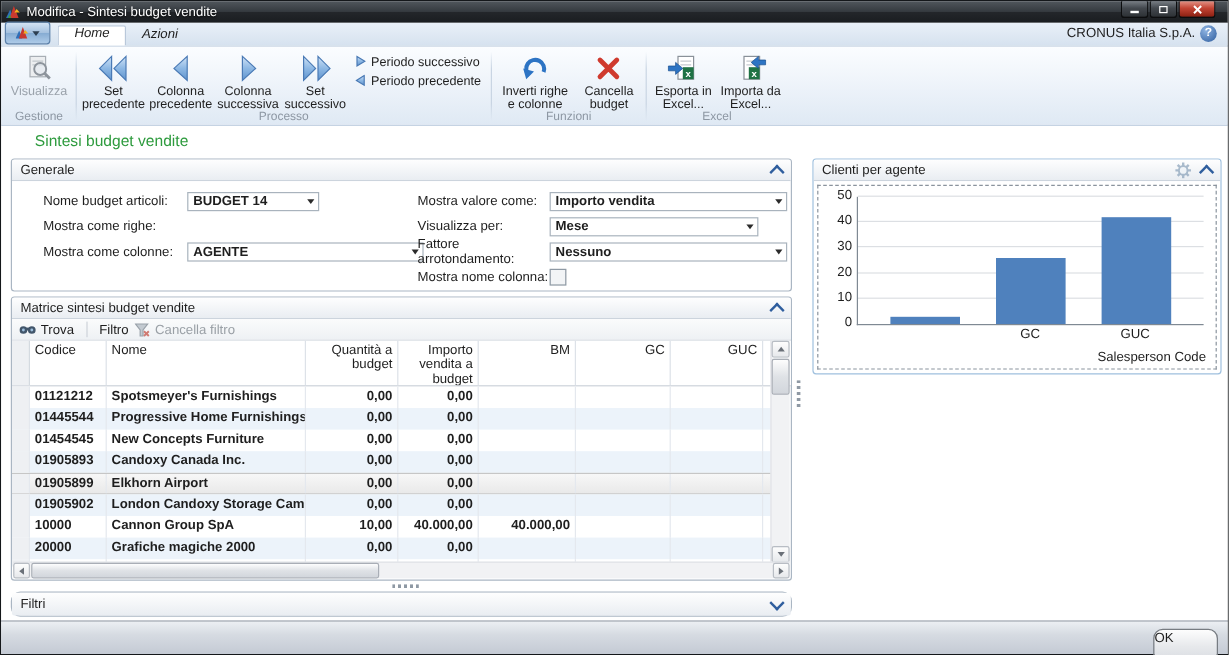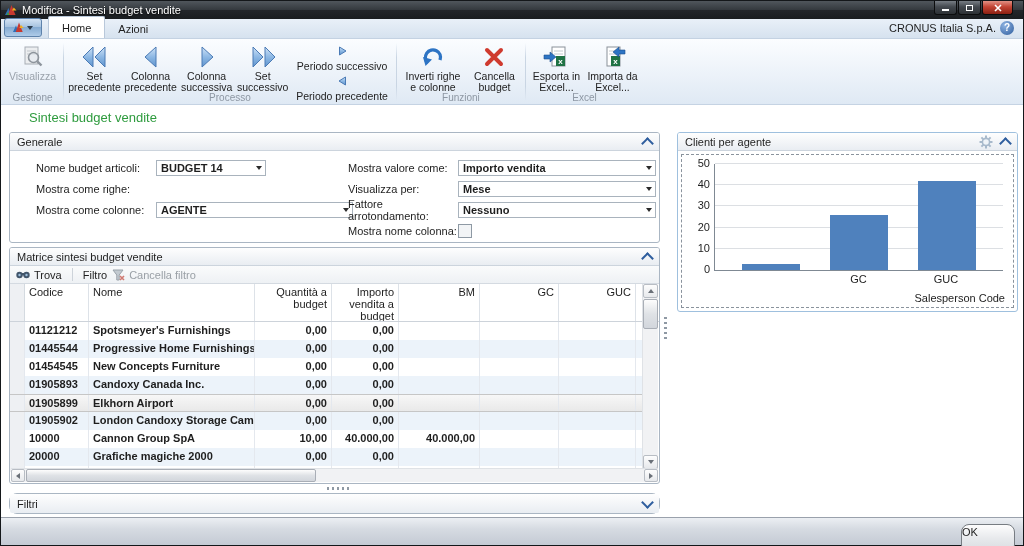--- a/index.html
+++ b/index.html
@@ -12,36 +12,36 @@
   .winbtns{position:absolute;right:10px;top:0;display:flex;gap:1px;}
   .winbtn{width:21px;height:13px;border:1px solid #0c0d0e;border-top:none;border-radius:0 0 3px 3px;background:linear-gradient(#777d84,#43484e 45%,#2d3135);display:flex;align-items:center;justify-content:center;}
   .winbtn.close{width:29px;background:linear-gradient(#e29184,#c34434 45%,#8c2012);}
   .glyph-min{width:7px;height:2px;background:#fff;margin-top:5px;}
   .glyph-max{width:7px;height:6px;border:1px solid #fff;box-sizing:border-box;}
 
   
   .tabrow{position:absolute;top:18px;left:0;right:0;height:20px;background:linear-gradient(#e9f0f8,#d6e2ef);border-bottom:1px solid #c4d2e2;display:flex;align-items:flex-end;box-sizing:border-box;}
   .appbtn{width:36px;height:17px;margin:0 6px 1px 3px;border-radius:3px;border:1px solid #5d82ab;background:linear-gradient(#d3e3f4,#a3c0de 50%,#85abd2 50%,#aecbe8);display:flex;align-items:center;justify-content:center;gap:3px;}
   .appbtn .darr{width:0;height:0;border:3px solid transparent;border-top:4px solid #2c3e50;margin-top:3px;}
-  .tab{padding:5px 13px 3px;color:#1e1e1e;}
+  .tab{padding:0 13px 3px;color:#1e1e1e;font-style:italic;}
   .tab.selected{background:#fff;border:1px solid #b9c8da;border-bottom:none;border-radius:2px 2px 0 0;padding-bottom:4px;}
   .company{position:absolute;right:27px;top:3px;color:#1e1e1e;}
   .helpicon{position:absolute;right:9px;top:2px;width:14px;height:14px;border-radius:50%;background:radial-gradient(circle at 35% 30%,#8fb4e2,#2d5c9d);color:#fff;font-size:10px;font-weight:bold;text-align:center;line-height:14px;}
 
   
   .ribbon{position:absolute;top:38px;left:0;right:0;height:66px;background:linear-gradient(#fbfdff,#ecf2f9 55%,#dfe9f4);border-bottom:1px solid #c5d3e3;display:flex;align-items:stretch;padding:1px 2px 0;box-sizing:border-box;}
   .rgroup{position:relative;padding:1px 3px 13px;}
   .glabel{position:absolute;bottom:1px;left:0;right:0;text-align:center;color:#8d97a3;font-size:10px;}
   .gsep{width:1px;margin:3px 1px;background:linear-gradient(rgba(200,212,226,0),#c9d5e3 25%,#c9d5e3 75%,rgba(200,212,226,0));}
   .bigbtn{display:inline-flex;flex-direction:column;align-items:center;width:51px;padding:2px 1px 0;border-radius:3px;text-align:center;line-height:11px;font-size:10.5px;vertical-align:top;}
   .bigbtn .bicon{height:27px;display:flex;align-items:center;justify-content:center;margin-bottom:1px;}
   .bigbtn.wide{width:62px;}
   .bigbtn.disabled{color:#9aa2ab;}
   .smallbtns{display:inline-flex;flex-direction:column;gap:4px;padding:5px 4px 0;vertical-align:top;}
-  .smallbtn{display:flex;align-items:center;gap:4px;font-size:10.5px;flex-direction:column;}
+  .smallbtn{display:flex;align-items:flex-start;gap:4px;font-size:10.5px;}
 
   
   .content{position:absolute;top:104px;left:0;right:0;bottom:28px;background:#fff;}
   .page-title{position:absolute;left:28px;top:5px;color:#2e9b3e;font-size:13px;}
 
   .panel{position:absolute;border:1px solid #aab6c3;border-radius:3px;background:#fff;box-sizing:border-box;}
   .phead{height:18px;background:linear-gradient(#fefefe,#e9edf2);border-bottom:1px solid #ccd4dd;border-radius:2px 2px 0 0;display:flex;align-items:center;padding:0 7px;box-sizing:border-box;}
   .phead-plain{border-bottom:none;border-radius:2px;height:100%;}
   .chev{width:7px;height:7px;border-left:2px solid #2f5e9e;border-top:2px solid #2f5e9e;transform:rotate(45deg);margin-left:auto;margin-top:3px;}
   .chev.down{transform:rotate(225deg);margin-top:-2px;}
@@ -328,21 +328,21 @@
         <div class="rightcol">
           <div class="fieldrow">
             <span class="flabel">Mostra valore come:</span>
             <div class="combo" style="width:198px">
               <span>Importo vendita</span>
               <div class="darr"></div>
             </div>
           </div>
           <div class="fieldrow">
             <span class="flabel">Visualizza per:</span>
-            <div class="combo" style="width:198px">
+            <div class="combo" style="width:174px">
               <span>Mese</span>
               <div class="darr"></div>
             </div>
           </div>
           <div class="fieldrow">
             <span class="flabel">Fattore arrotondamento:</span>
             <div class="combo" style="width:198px">
               <span>Nessuno</span>
               <div class="darr"></div>
             </div>

